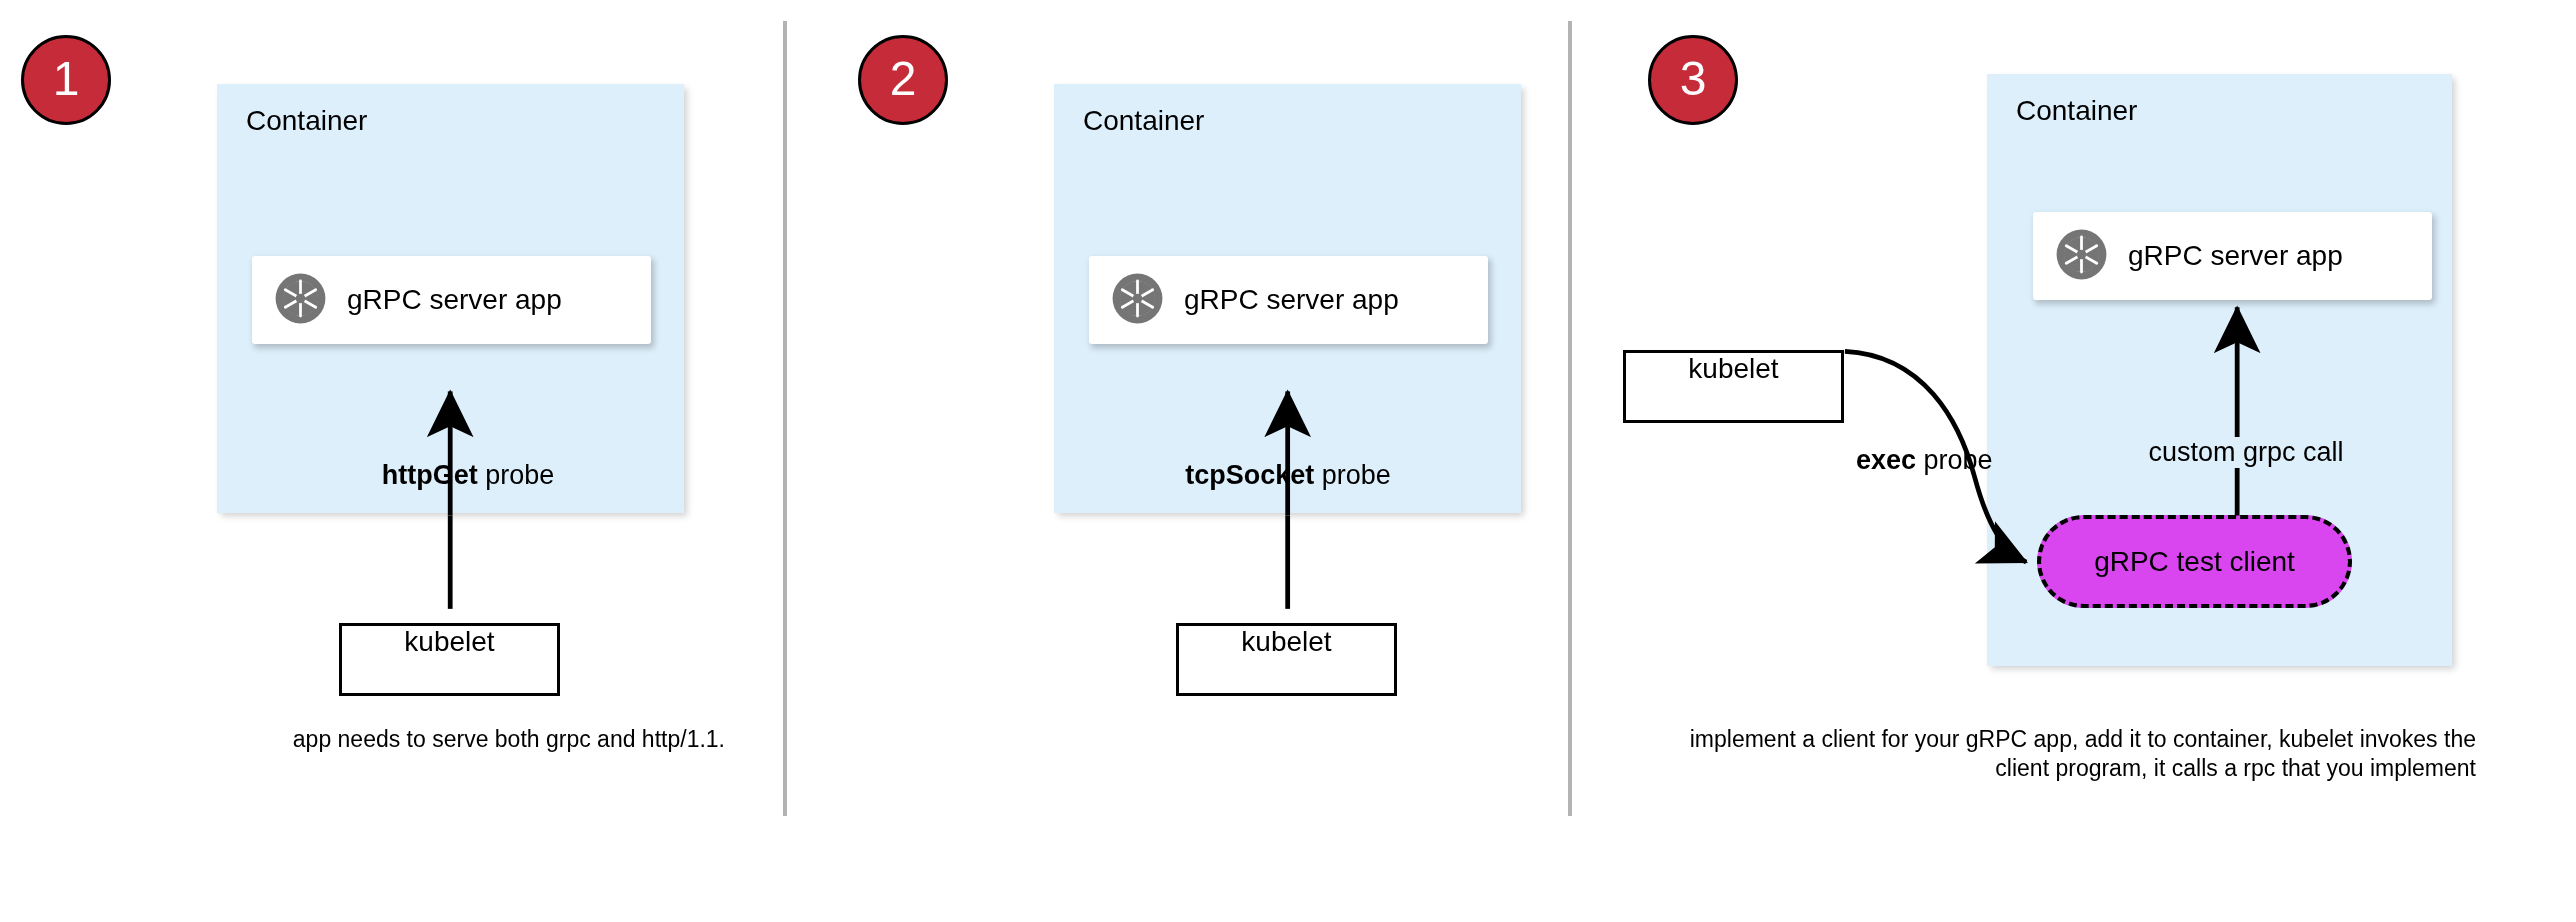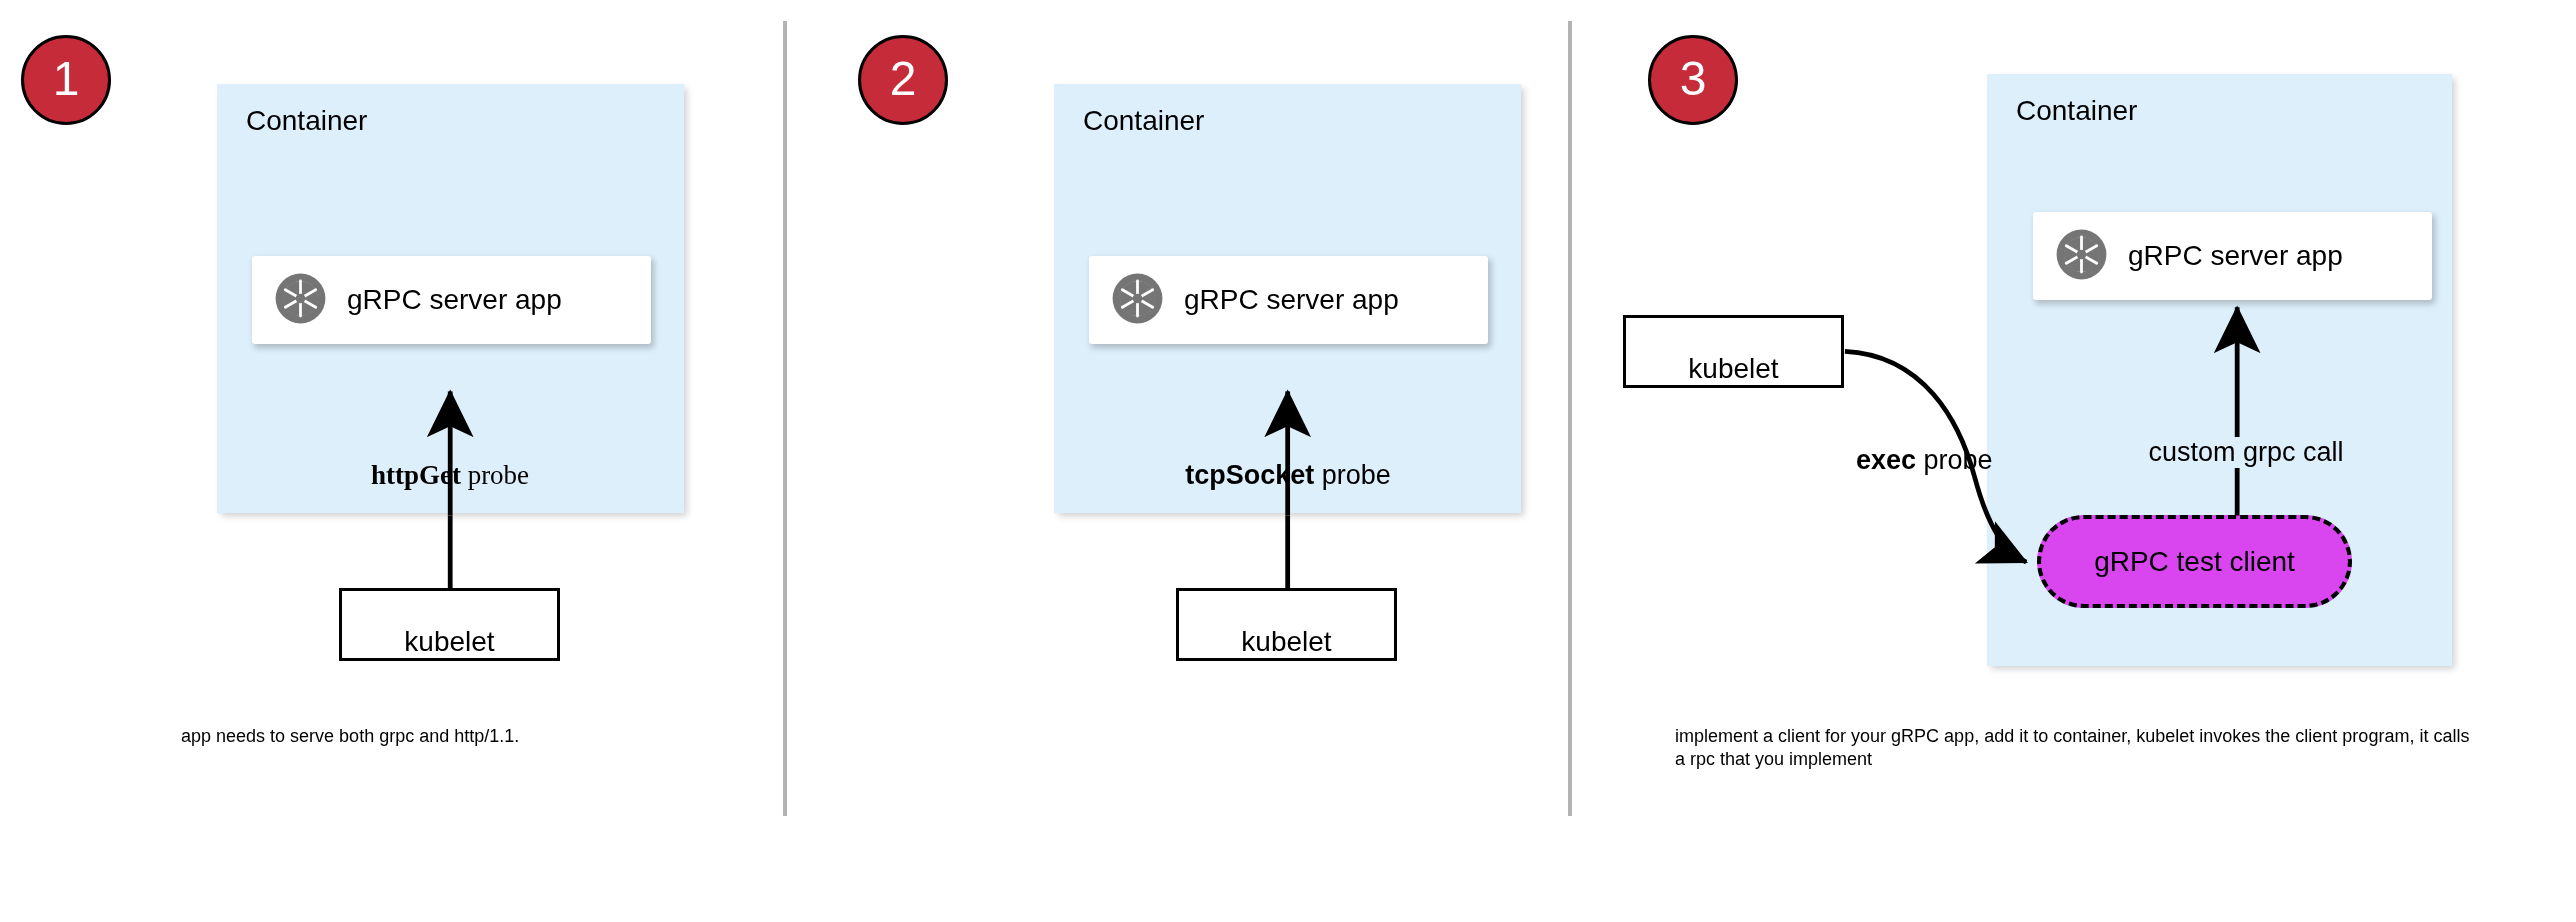--- a/index.html
+++ b/index.html
@@ -89,23 +89,24 @@
     white-space: nowrap;
   }
 
   
   .kubelet-box {
     position: absolute;
     background: #ffffff;
     border: 3.8px solid #000000;
     box-sizing: border-box;
     display: flex;
-    align-items: flex-end;
+    align-items: flex-start;
     justify-content: center;
     font-size: 28px;
+    margin-top: 35px;
   }
 
   
   .dashed-box {
     position: absolute;
     background: #d946ef;
     border: 4.8px dashed #000000;
     border-radius: 67px;
     box-sizing: border-box;
     display: flex;
@@ -121,23 +122,23 @@
     font-size: 27px;
     white-space: nowrap;
     text-align: center;
     background: transparent;
   }
   .edge-label b { font-weight: bold; }
 
   
   .caption {
     position: absolute;
-    font-size: 18px;
+    font-size: 23px;
     line-height: 1.28;
-    text-align: left;
+    text-align: right;
   }
 
   
   .arrows {
     position: absolute;
     left: 0;
     top: 0;
     width: 100%;
     height: 100%;
     pointer-events: none;
@@ -190,21 +191,21 @@
     <svg class="arrows" viewBox="0 0 823 967" width="785" height="923">
       <defs>
         <marker id="ah1" markerWidth="11" markerHeight="11" refX="9.6" refY="5.5" orient="auto" markerUnits="strokeWidth">
           <path d="M0,0.6 L10,5.5 L0,10.4 L2.3,5.5 Z" fill="#000000"></path>
         </marker>
       </defs>
       <line x1="472" y1="540" x2="472" y2="410" stroke="#000000" stroke-width="5" marker-end="url(#ah1)"></line>
       <line x1="472" y1="638" x2="472" y2="540" stroke="#000000" stroke-width="5"></line>
     </svg>
 
-    <div class="edge-label" style="left:450px; top:460px; transform:translateX(-50%);font-family:Liberation Serif, serif;">
+    <div class="edge-label" style="left:468px; top:460px; transform:translateX(-50%);">
       <b>httpGet</b><span> probe</span>
     </div>
 
     <div class="kubelet-box" style="left:339px; top:588px; width:221px; height:73px;">
       <span>kubelet</span>
     </div>
 
     <div class="caption" style="left:181px; top:725px; width:544px;">app needs to serve both grpc and http/1.1.</div>
   </div>
 

